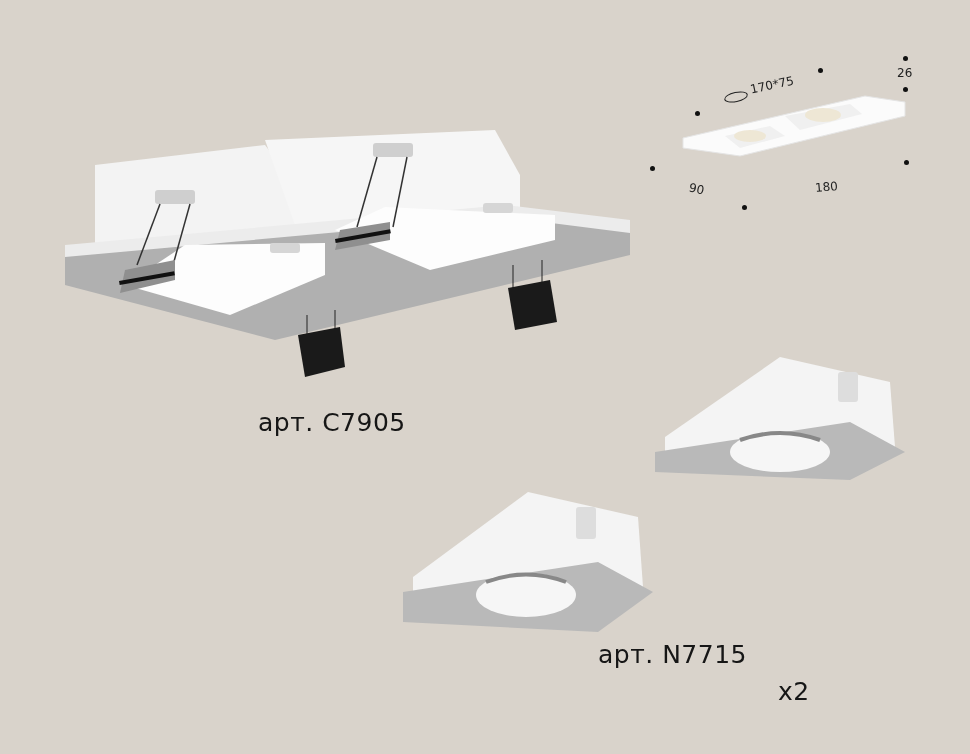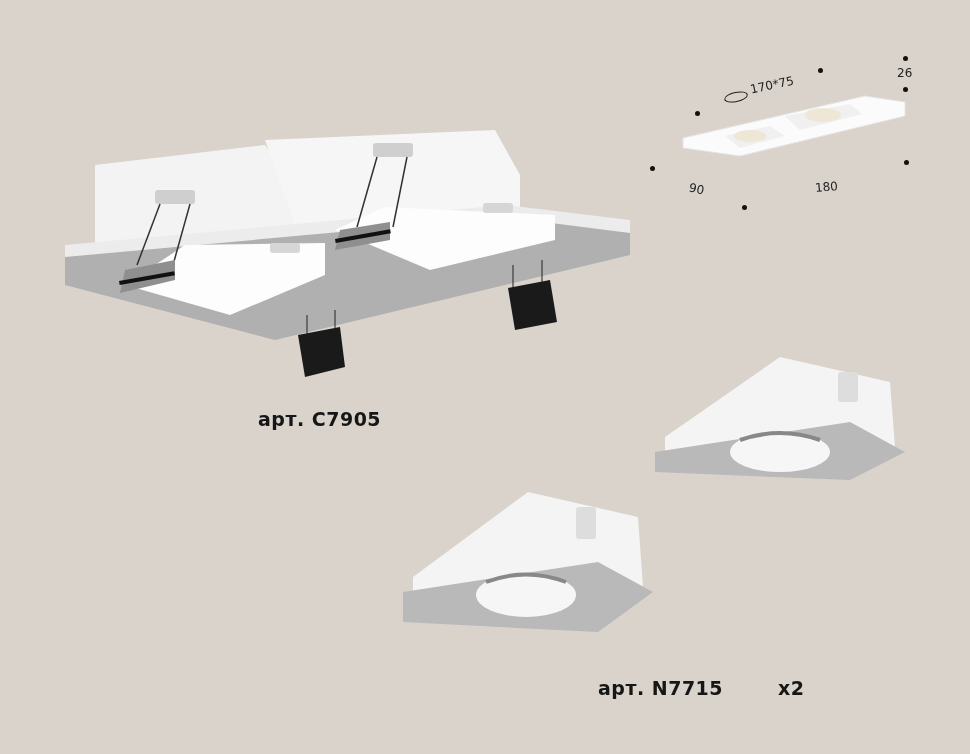--- a/index.html
+++ b/index.html
@@ -1,18 +1,18 @@
 <!DOCTYPE html>
 <html><head>
 <meta charset="utf-8">
 <style>
   html,body{margin:0;padding:0;}
   body{width:970px;height:754px;background:#d9d3cb;position:relative;overflow:hidden;font-family:"DejaVu Sans","Liberation Sans",sans-serif;}
   .abs{position:absolute;}
-  .label{font-weight:bold;color:#161616;font-size:19px;letter-spacing:0.5px;}
+  .label{font-weight:normal;color:#161616;font-size:25px;letter-spacing:0.5px;}
   .dim{font-size:12px;color:#222;}
   .dot{width:5px;height:5px;border-radius:50%;background:#111;position:absolute;}
 </style>
 </head>
 <body>
 
 <svg class="abs" style="left:55px;top:115px" width="600" height="280" viewBox="0 0 600 280">
 
   <polygon points="40,50 210,30 240,70 240,110 40,150" fill="#f3f3f3"></polygon>
   <polygon points="210,25 440,15 465,60 465,100 240,110" fill="#f6f6f6"></polygon>
@@ -76,14 +76,14 @@
   <rect x="188" y="20" width="20" height="30" fill="#ddd" rx="3"></rect>
 </svg>
 <svg class="abs" style="left:398px;top:487px" width="260" height="150" viewBox="0 0 260 150">
   <polygon points="15,90 130,5 240,30 245,100 130,140 15,120" fill="#f4f4f4"></polygon>
   <polygon points="5,105 200,75 255,105 200,145 5,135" fill="#b9b9b9"></polygon>
   <ellipse cx="128" cy="108" rx="50" ry="22" fill="#f6f6f6"></ellipse>
   <path d="M88,95 Q128,80 168,95" stroke="#888" stroke-width="4" fill="none"></path>
   <rect x="178" y="20" width="20" height="32" fill="#ddd" rx="3"></rect>
 </svg>
 
-<div class="abs label" style="left:598px;top:677px">арт. N7715</div>
+<div class="abs label" style="left:598px;top:640px">арт. N7715</div>
 <div class="abs label" style="left:778px;top:677px">x2</div>
 
 </body></html>

